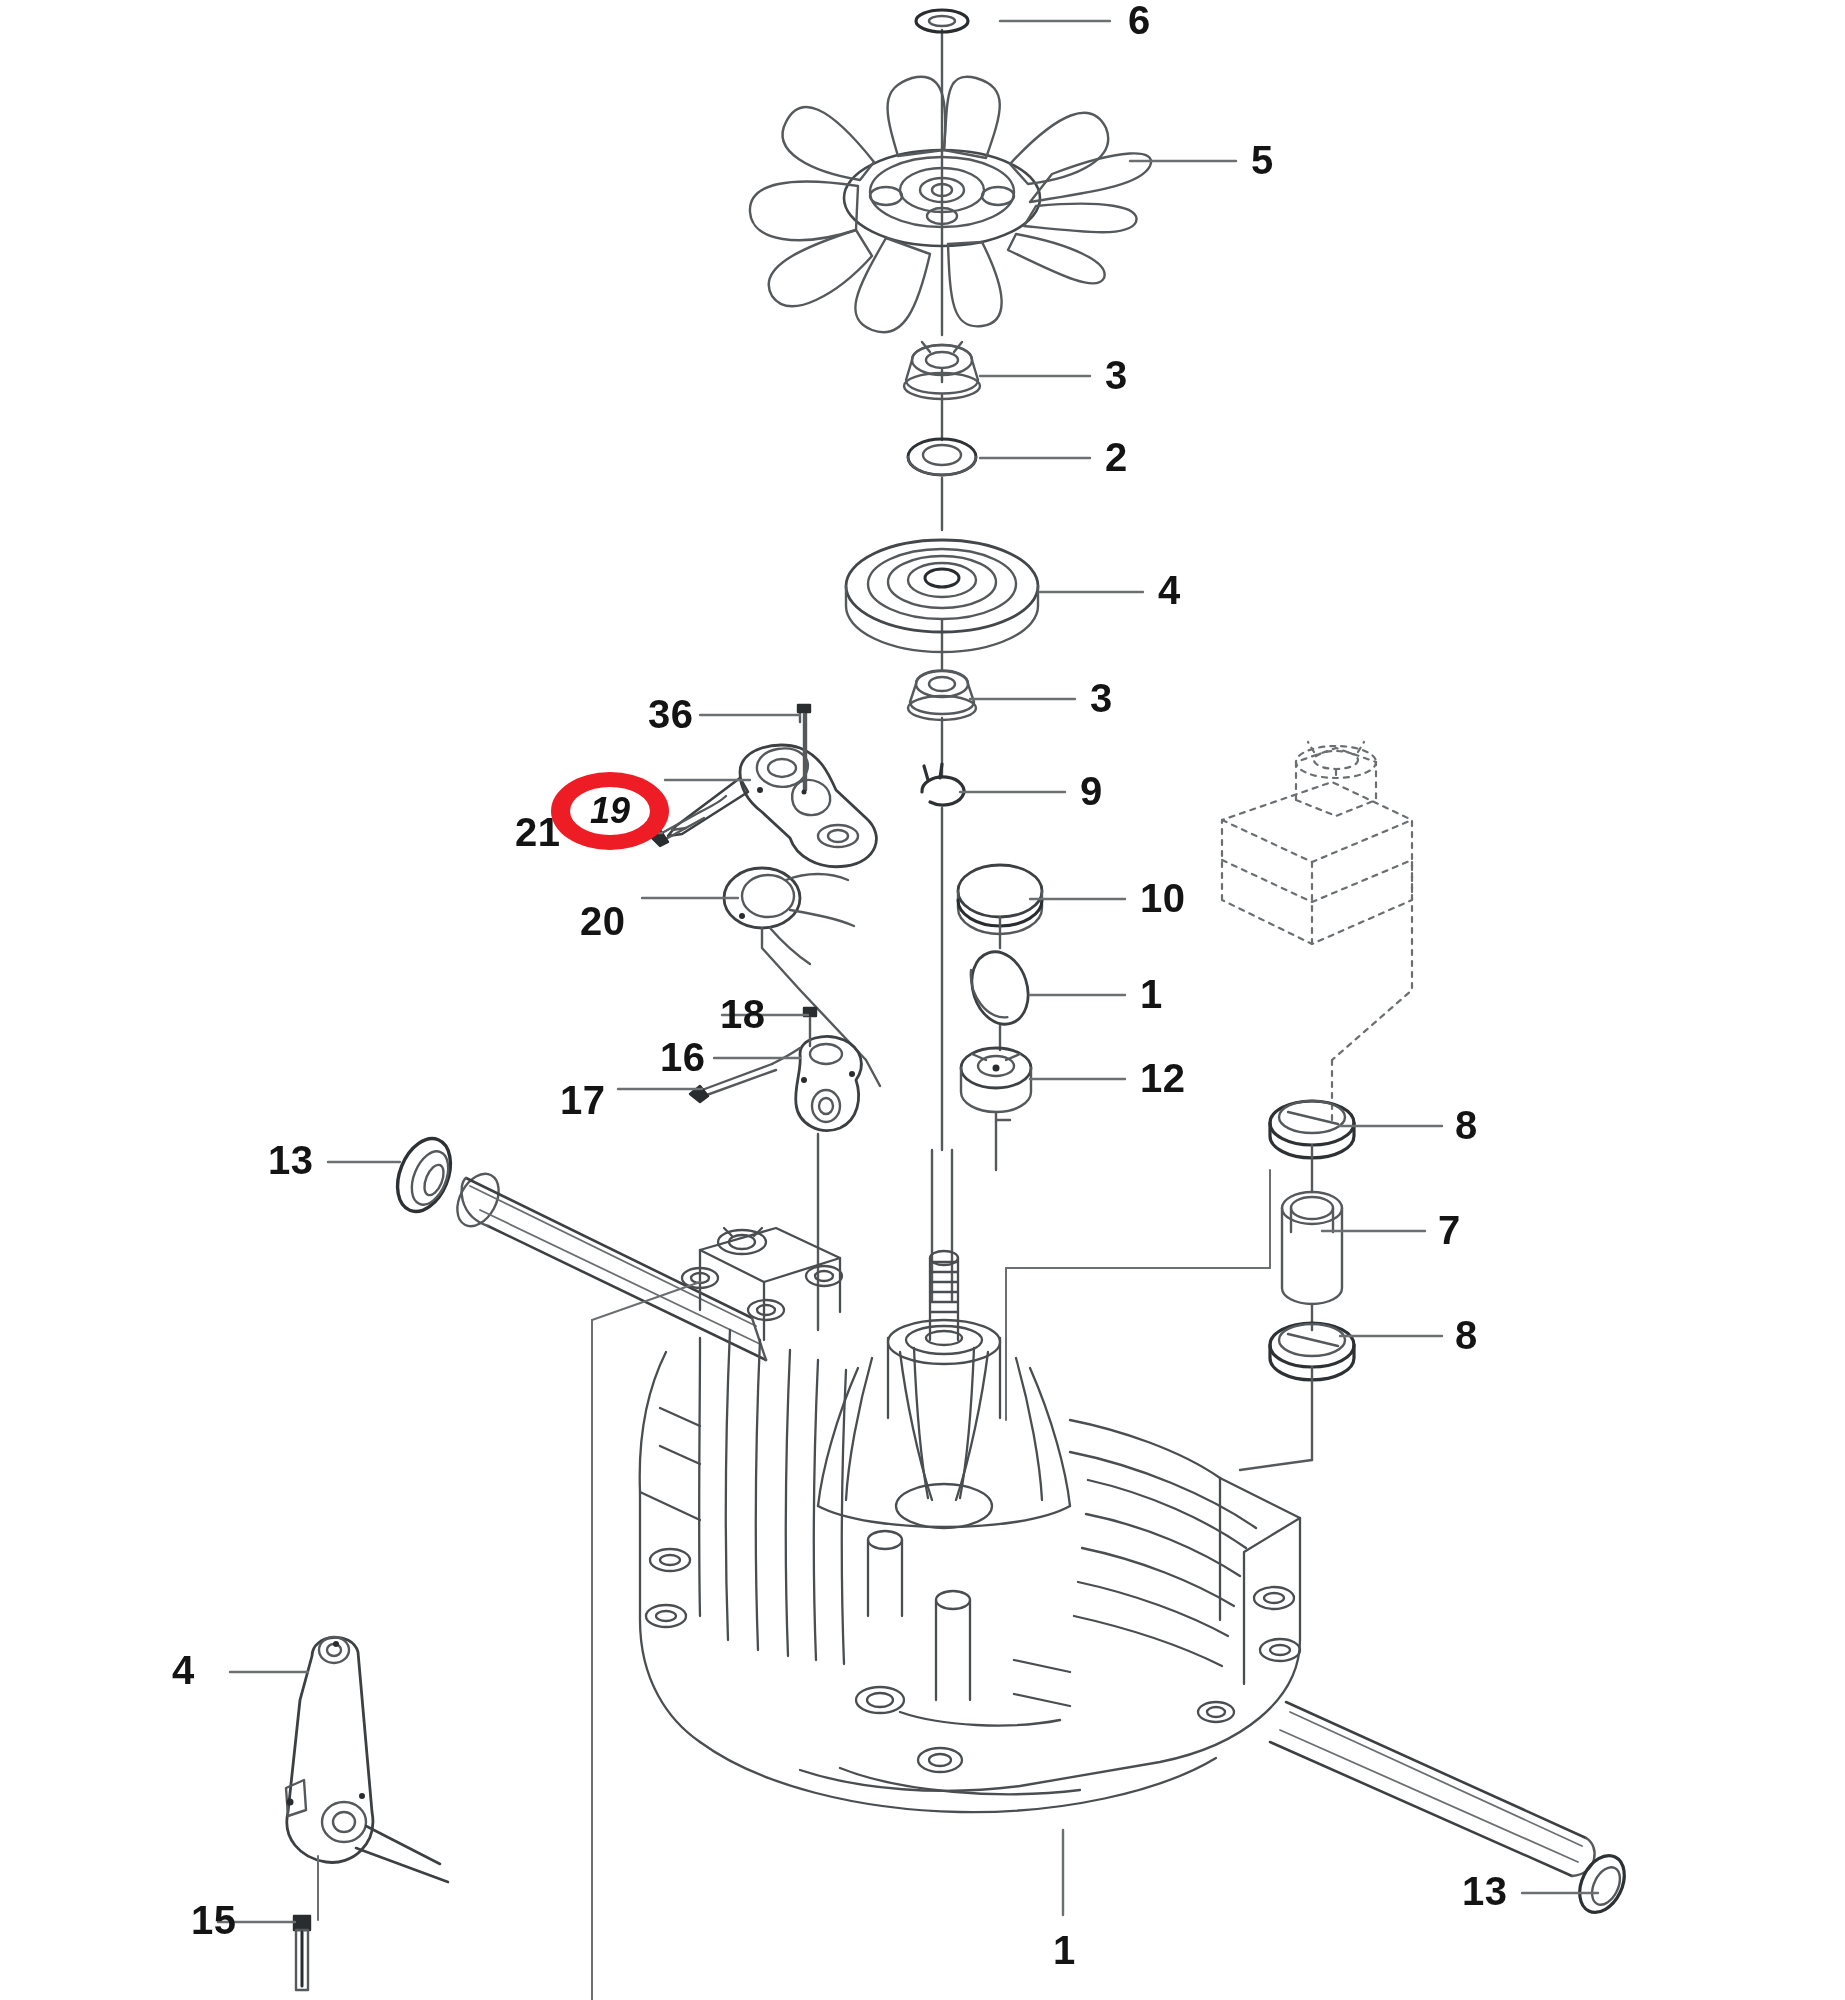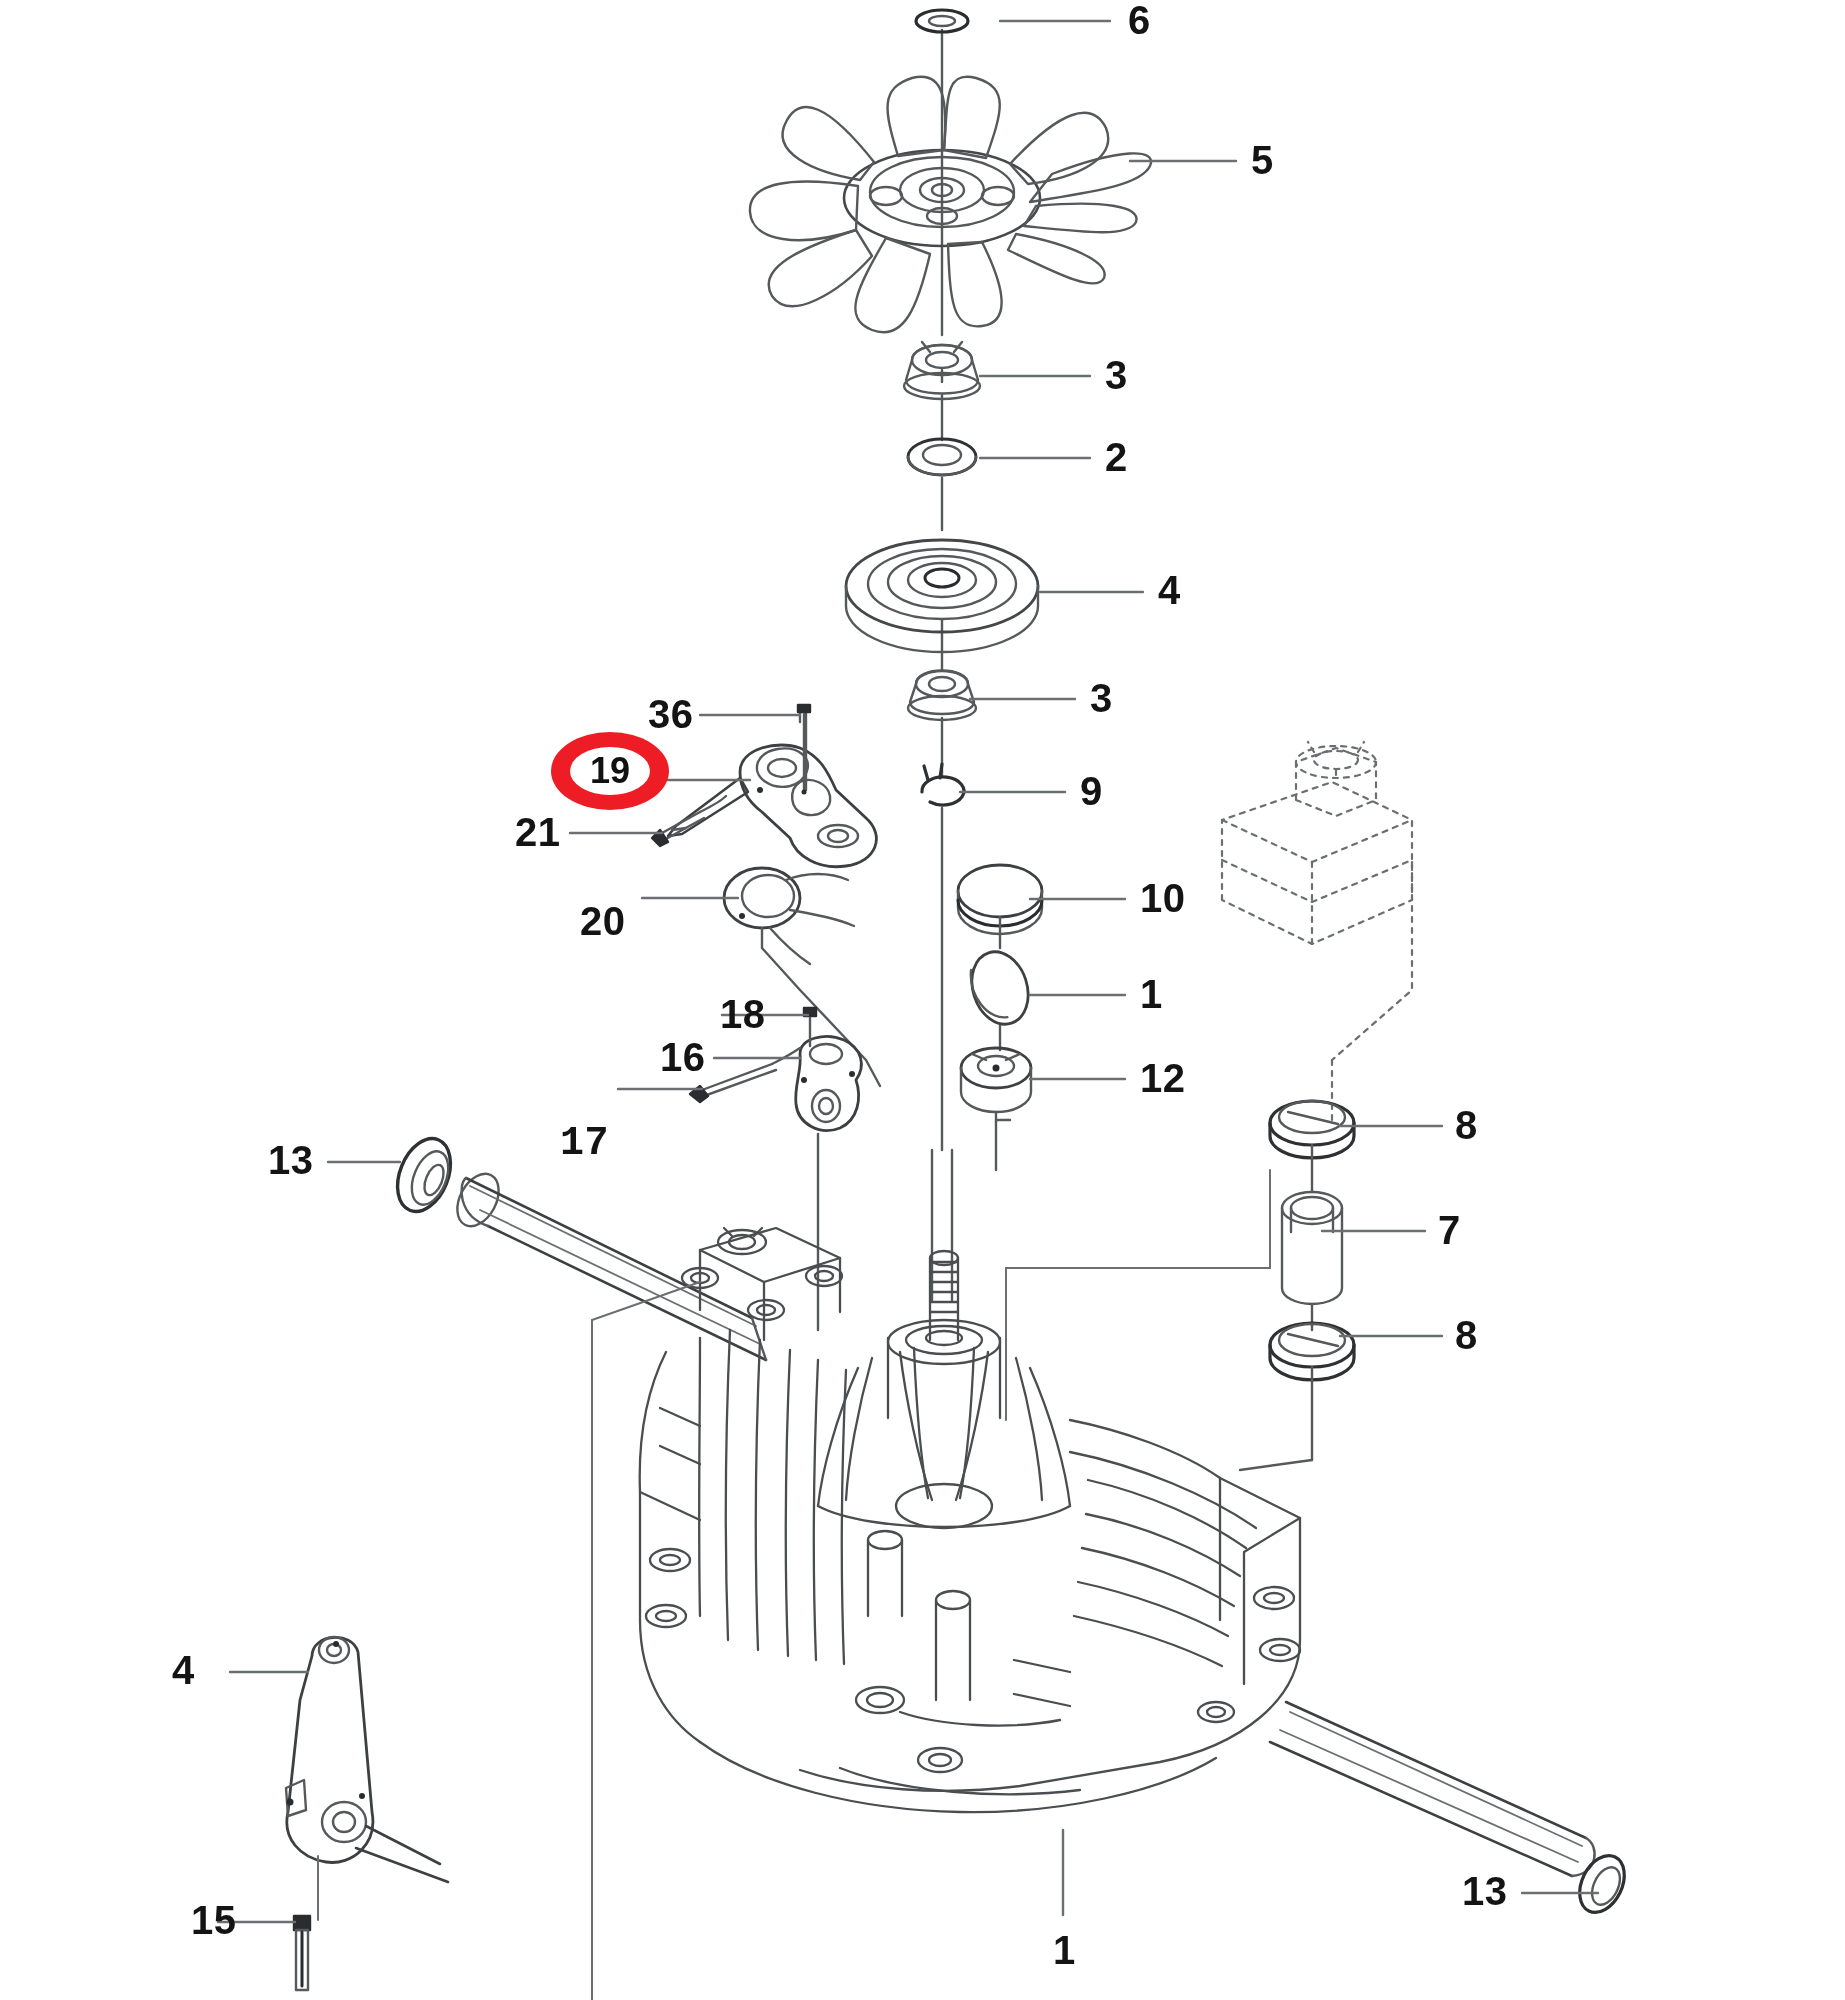--- a/index.html
+++ b/index.html
@@ -435,27 +435,27 @@
       <div class="callout" style="left: 1140px; top: 974px;">1</div>
       <div class="callout" style="left: 1140px; top: 1058px;">12</div>
       <div class="callout" style="left: 1455px; top: 1105px;">8</div>
       <div class="callout" style="left: 1438px; top: 1210px;">7</div>
       <div class="callout" style="left: 1455px; top: 1315px;">8</div>
       <div class="callout" style="left: 648px; top: 694px;">36</div>
       <div class="callout" style="left: 515px; top: 812px; text-align: right;">21</div>
       <div class="callout" style="left: 580px; top: 877px; margin-top: 24px;">20</div>
       <div class="callout" style="left: 692px; top: 994px; margin-left: 28px;">18</div>
       <div class="callout" style="left: 660px; top: 1037px;">16</div>
-      <div class="callout" style="left: 560px; top: 1124px; font-family: Liberation Mono, monospace;">17</div>
+      <div class="callout" style="left: 560px; top: 1080px;">17</div>
       <div class="callout" style="left: 268px; top: 1140px;">13</div>
       <div class="callout" style="left: 172px; top: 1650px;">4</div>
       <div class="callout" style="left: 158px; top: 1900px; margin-left: 33px;">15</div>
       <div class="callout" style="left: 1053px; top: 1930px;">1</div>
       <div class="callout" style="left: 1462px; top: 1871px;">13</div>
     </div>
 
-  <div class="hl-wrap" id="hl-marker" style="left: 551px; top: 732px;">
+  <div class="hl-wrap" id="hl-marker" style="left: 551px; top: 772px; font-style: italic;">
     <div class="hl-ring"></div>
     <div class="hl-inner"></div>
     <span class="hl-num">19</span>
   </div>
 
 </div>
 
 </body></html>

